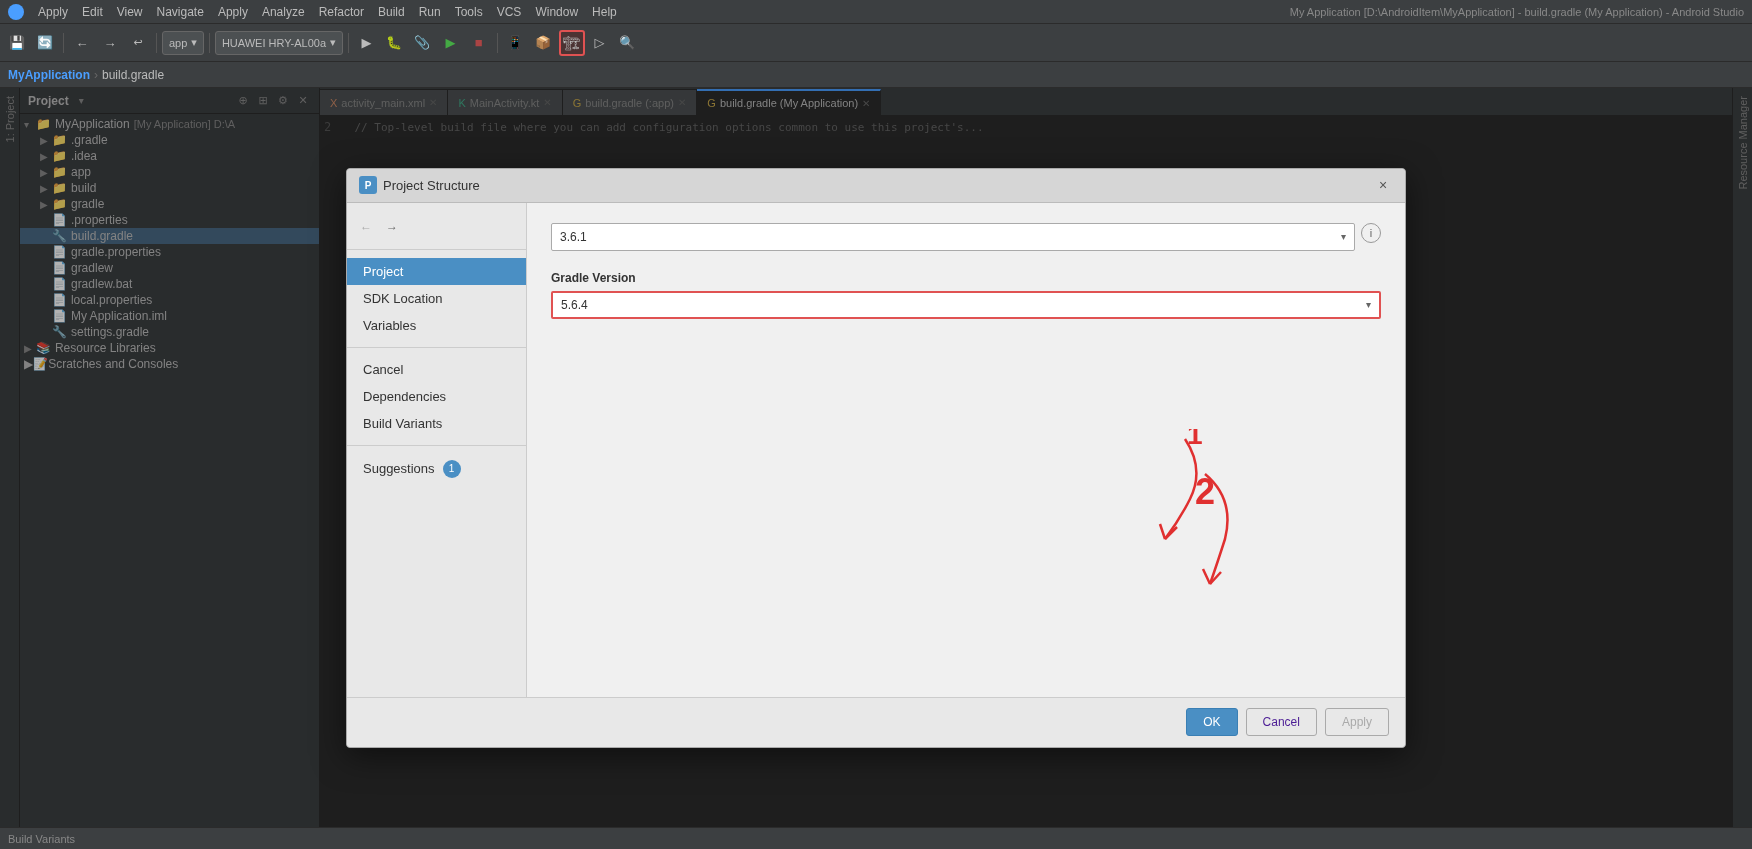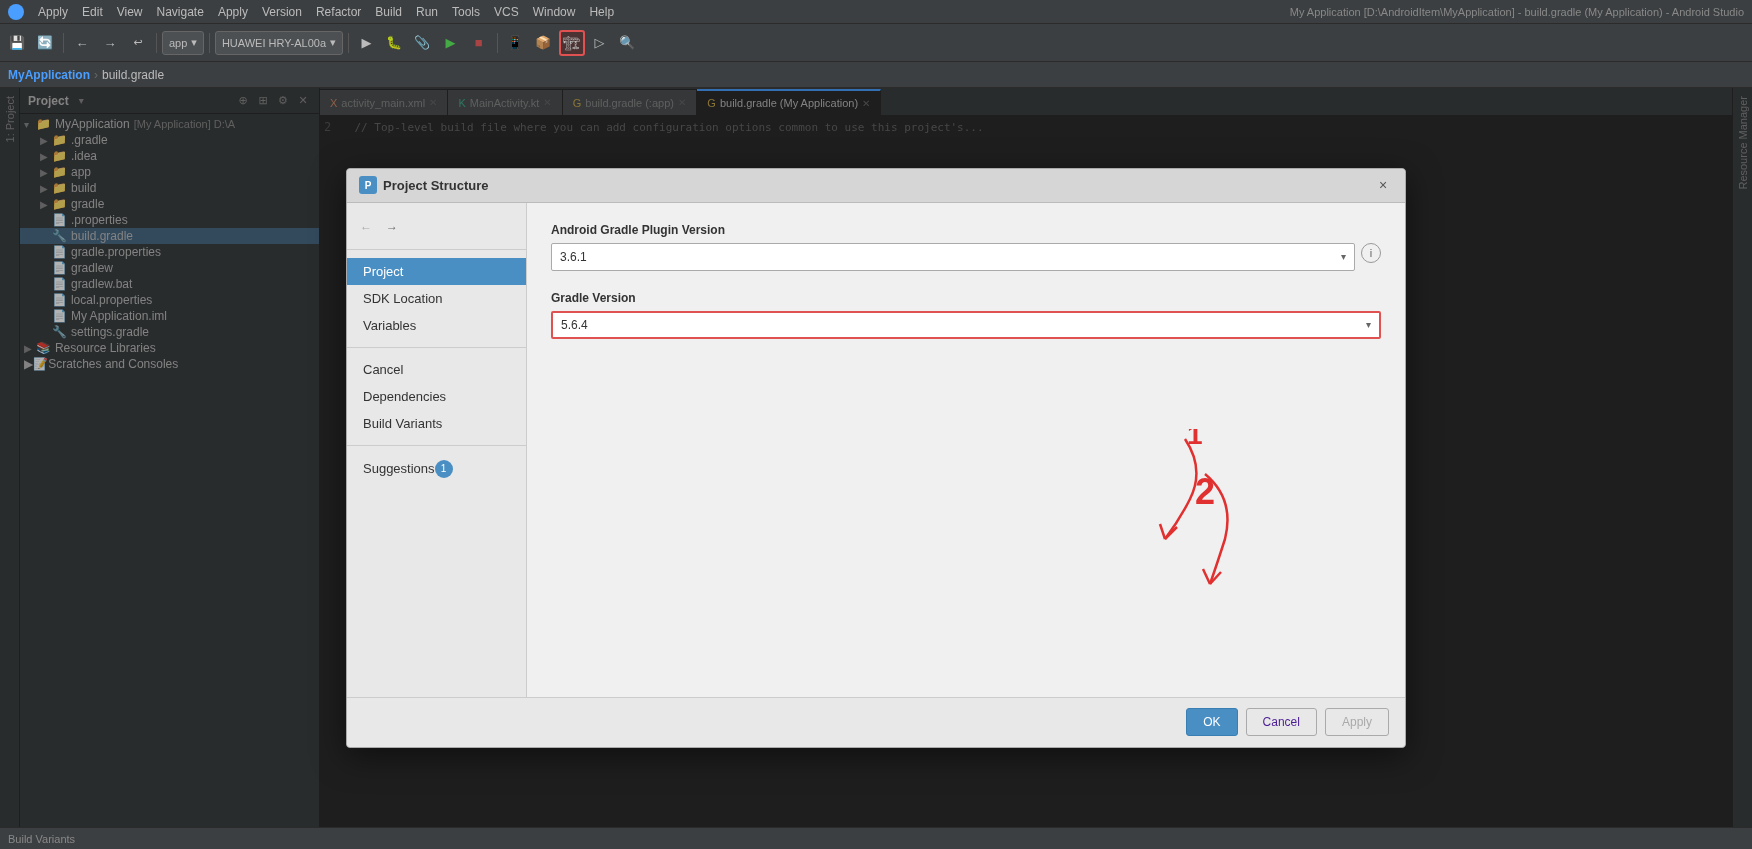--- a/index.html
+++ b/index.html
@@ -273,21 +273,21 @@
       display: flex;
       align-items: center;
       justify-content: center;
       color: white;
       font-size: 10px;
       font-weight: bold;
     }
     .dialog-title-text {
       font-size: 13px;
       color: #333;
-      font-weight: bold;
+      font-weight: normal;
     }
     .dialog-close {
       margin-left: auto;
       width: 20px;
       height: 20px;
       display: flex;
       align-items: center;
       justify-content: center;
       cursor: pointer;
       color: #555;
@@ -449,21 +449,21 @@
 </head>
 <body>
 
 <div class="menu-bar">
   <div class="menu-bar-logo"></div>
   <span class="menu-item">Apply</span>
   <span class="menu-item">Edit</span>
   <span class="menu-item">View</span>
   <span class="menu-item">Navigate</span>
   <span class="menu-item">Apply</span>
-  <span class="menu-item">Version</span>
+  <span class="menu-item">Analyze</span>
   <span class="menu-item">Refactor</span>
   <span class="menu-item">Build</span>
   <span class="menu-item">Run</span>
   <span class="menu-item">Tools</span>
   <span class="menu-item">VCS</span>
   <span class="menu-item">Window</span>
   <span class="menu-item">Help</span>
   <span style="margin-left: auto; font-size: 11px; color: #888;">My Application [D:\AndroidItem\MyApplication] - build.gradle (My Application) - Android Studio</span>
 </div>
 
@@ -668,30 +668,29 @@
           <div class="dialog-nav-item">Variables</div>
 
           <div class="dialog-nav-separator"></div>
 
           <div class="dialog-nav-item">Cancel</div>
           <div class="dialog-nav-item">Dependencies</div>
           <div class="dialog-nav-item">Build Variants</div>
 
           <div class="dialog-nav-separator"></div>
 
-          <div class="dialog-nav-item" style="display:flex; align-items:center; ">
+          <div class="dialog-nav-item" style="display:flex; align-items:center; gap:8px;">
             <span>Suggestions</span>
             <span style="background:#4a8fc4; color:white; border-radius:50%; width:18px; height:18px; display:inline-flex; align-items:center; justify-content:center; font-size:10px;">1</span>
           </div>
         </div>
 
         <div class="dialog-content">
 
           <div class="field-group">
-            <label class="field-label">Android Gradle Plugin Version</label>
             <div class="field-row">
               <div class="field-select">
                 <span>3.6.1</span>
                 <span class="select-arrow">▾</span>
               </div>
               <div class="field-info-btn">i</div>
             </div>
           </div>
 
           <div class="field-group">

